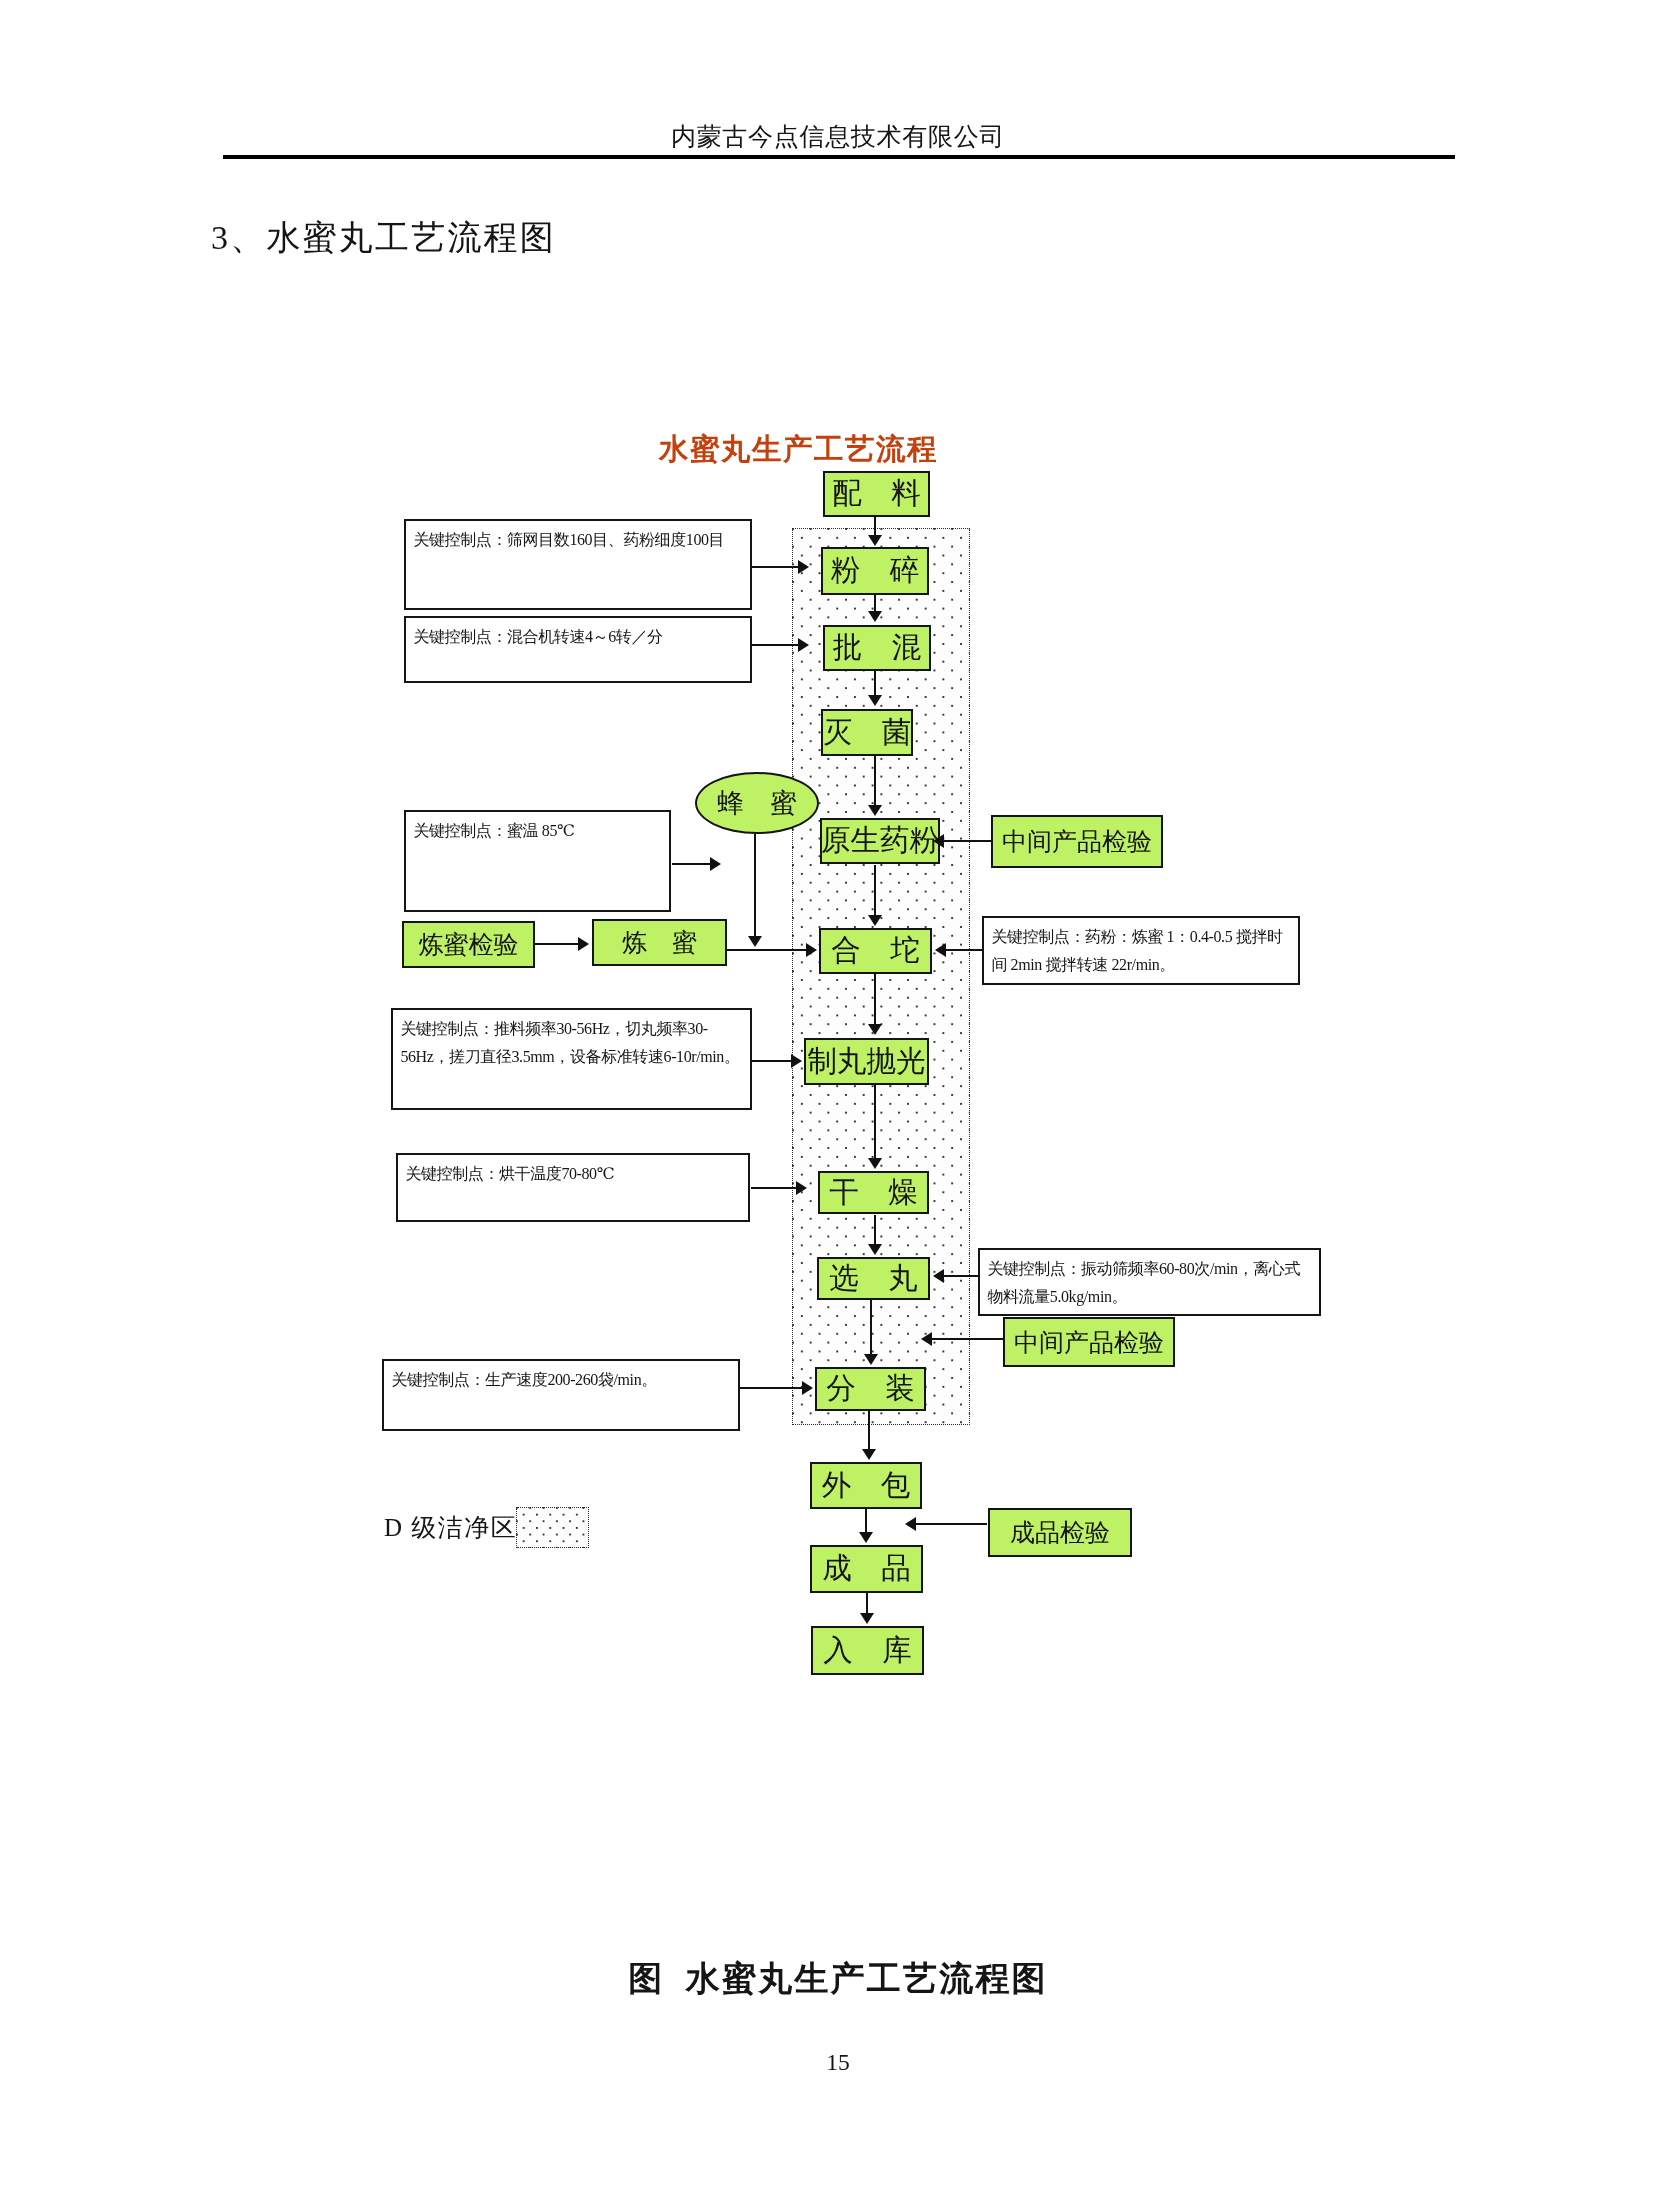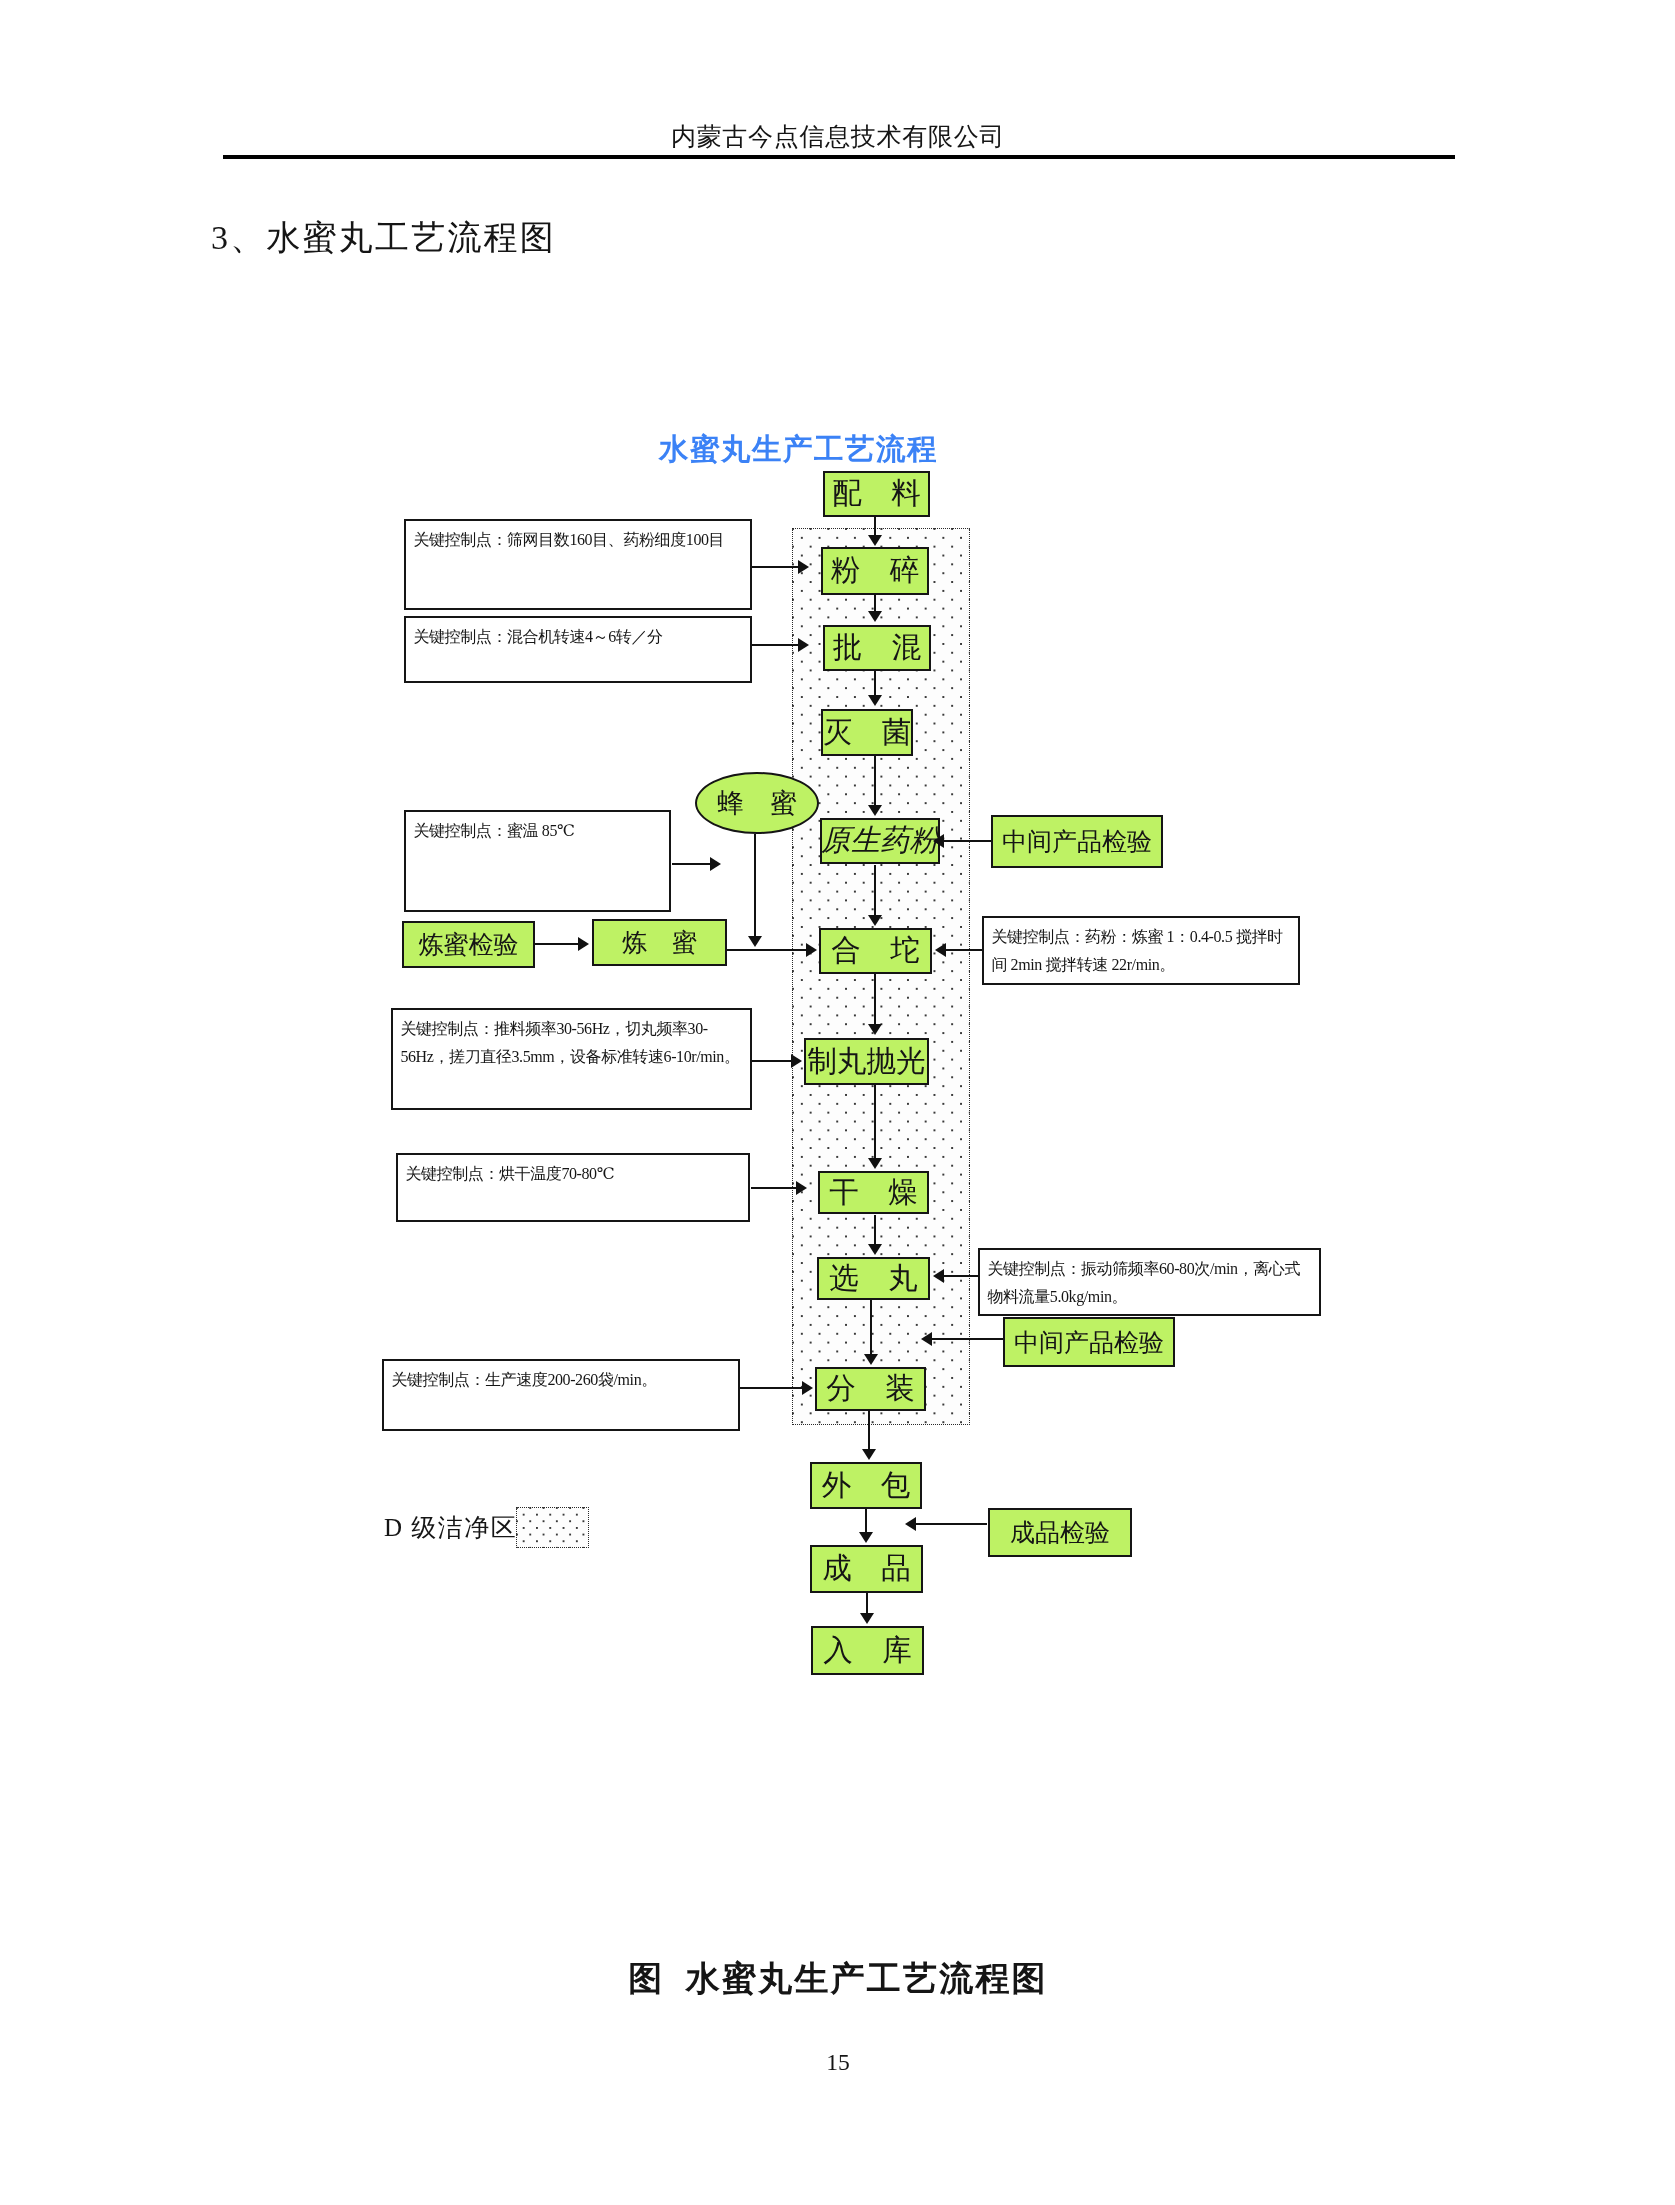--- a/index.html
+++ b/index.html
@@ -56,29 +56,29 @@
 </head>
 <body>
 
 <div class="page">
 
   <div class="abs center-text header-text">内蒙古今点信息技术有限公司</div>
   <div class="abs header-rule"></div>
 
   <div class="abs section-title">3、水蜜丸工艺流程图</div>
 
-  <div class="abs chart-title" style="color:#3b82f6;">水蜜丸生产工艺流程</div>
+  <div class="abs chart-title" style="color:#c2410c;">水蜜丸生产工艺流程</div>
 
   <div class="abs dotted-region"></div>
 
   <div class="abs box" style="left:823px;top:471px;width:107px;height:46px;">配　料</div>
   <div class="abs box" style="left:821px;top:547px;width:108px;height:48px;">粉　碎</div>
   <div class="abs box" style="left:823px;top:625px;width:108px;height:46px;">批　混</div>
   <div class="abs box" style="left:821px;top:709px;width:92px;height:47px;">灭　菌</div>
-  <div class="abs box" style="left:820px;top:818px;width:120px;height:46px;font-style:italic;">原生药粉</div>
+  <div class="abs box" style="left:820px;top:818px;width:120px;height:46px;">原生药粉</div>
   <div class="abs box" style="left:819px;top:928px;width:113px;height:46px;">合　坨</div>
   <div class="abs box" style="left:804px;top:1038px;width:125px;height:47px;">制丸抛光</div>
   <div class="abs box" style="left:818px;top:1171px;width:111px;height:43px;">干　燥</div>
   <div class="abs box" style="left:817px;top:1257px;width:113px;height:43px;">选　丸</div>
   <div class="abs box" style="left:815px;top:1367px;width:111px;height:44px;">分　装</div>
   <div class="abs box" style="left:810px;top:1462px;width:112px;height:47px;">外　包</div>
   <div class="abs box" style="left:810px;top:1545px;width:113px;height:48px;">成　品</div>
   <div class="abs box" style="left:811px;top:1626px;width:113px;height:49px;">入　库</div>
 
   <div class="abs box ellipse" style="left:695px;top:772px;width:124px;height:62px;">蜂　蜜</div>

